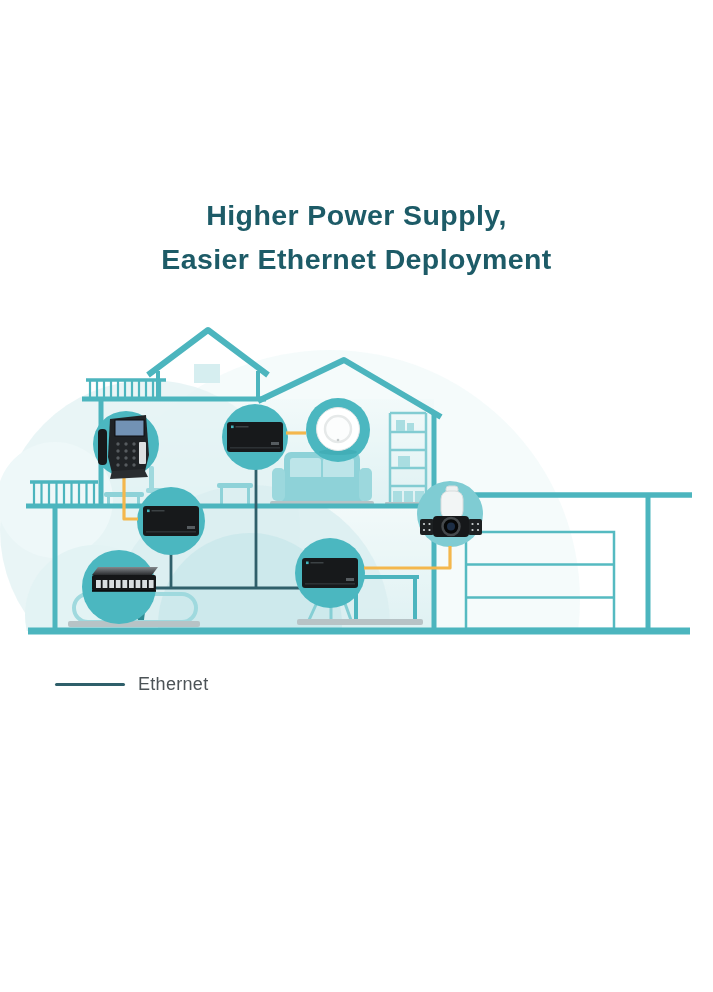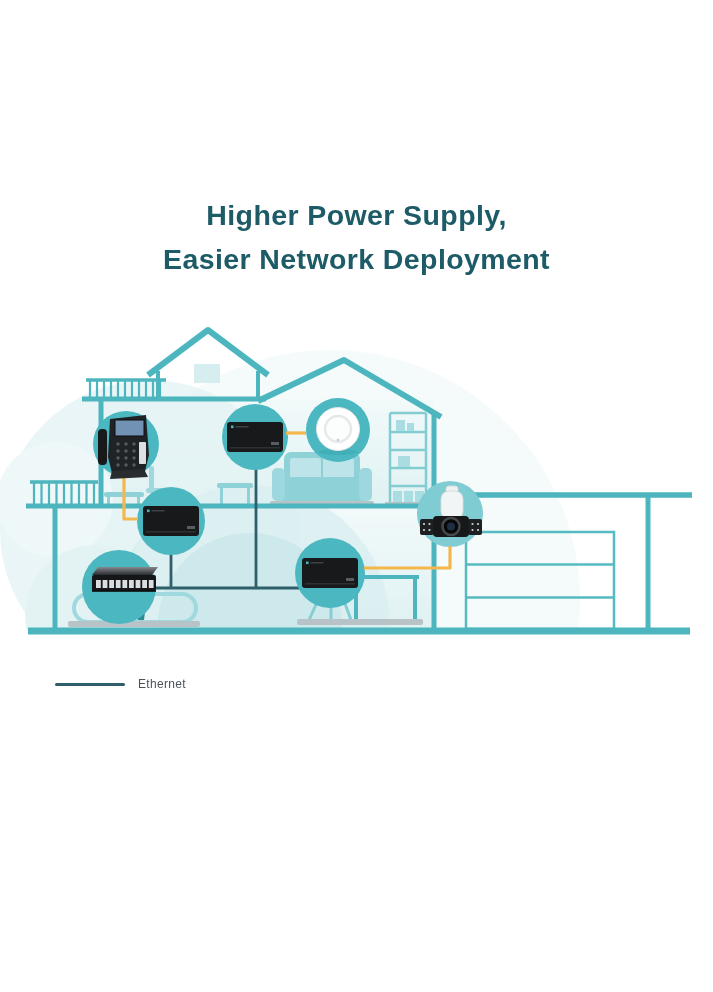--- a/index.html
+++ b/index.html
@@ -21,32 +21,32 @@
   .diagram-wrap{position:absolute;top:0;left:0;width:713px;height:992px;}
   .legend{position:absolute;top:669px;left:0;width:713px;height:30px;}
   .legend-item{position:absolute;display:flex;align-items:center;height:30px;}
   .legend-item.eth{left:55px;}
   .legend-item.poe{left:251px;}
   .legend-line{width:70px;height:3px;border-radius:2px;flex:none;}
   .legend-line.eth{background:var(--ethernet-line,#2f5f6a);}
   .legend-line.poe{background:var(--poe-line,#f4b74d);}
   .legend-label{
     margin-left:13px;
-    font-size:12px;color:var(--legend-text,#4c5357);letter-spacing:.3px;
+    font-size:18px;color:var(--legend-text,#4c5357);letter-spacing:.3px;
     white-space:nowrap;
   }
 </style>
 </head>
 <body>
 
 <div class="stage">
 
   <div class="title">
     <div>Higher Power Supply,</div>
-    <div>Easier Network Deployment</div>
+    <div>Easier Ethernet Deployment</div>
   </div>
 
   <div class="diagram-wrap">
   <svg width="713" height="992" viewBox="0 0 713 992" xmlns="http://www.w3.org/2000/svg">
     <defs>
       <linearGradient id="gradRoom" x1="0" y1="0" x2="0" y2="1">
         <stop offset="0" stop-color="#f8fcfc"></stop>
         <stop offset="1" stop-color="#cfeaed"></stop>
       </linearGradient>
       <linearGradient id="swTop" x1="0" y1="0" x2="0" y2="1">

